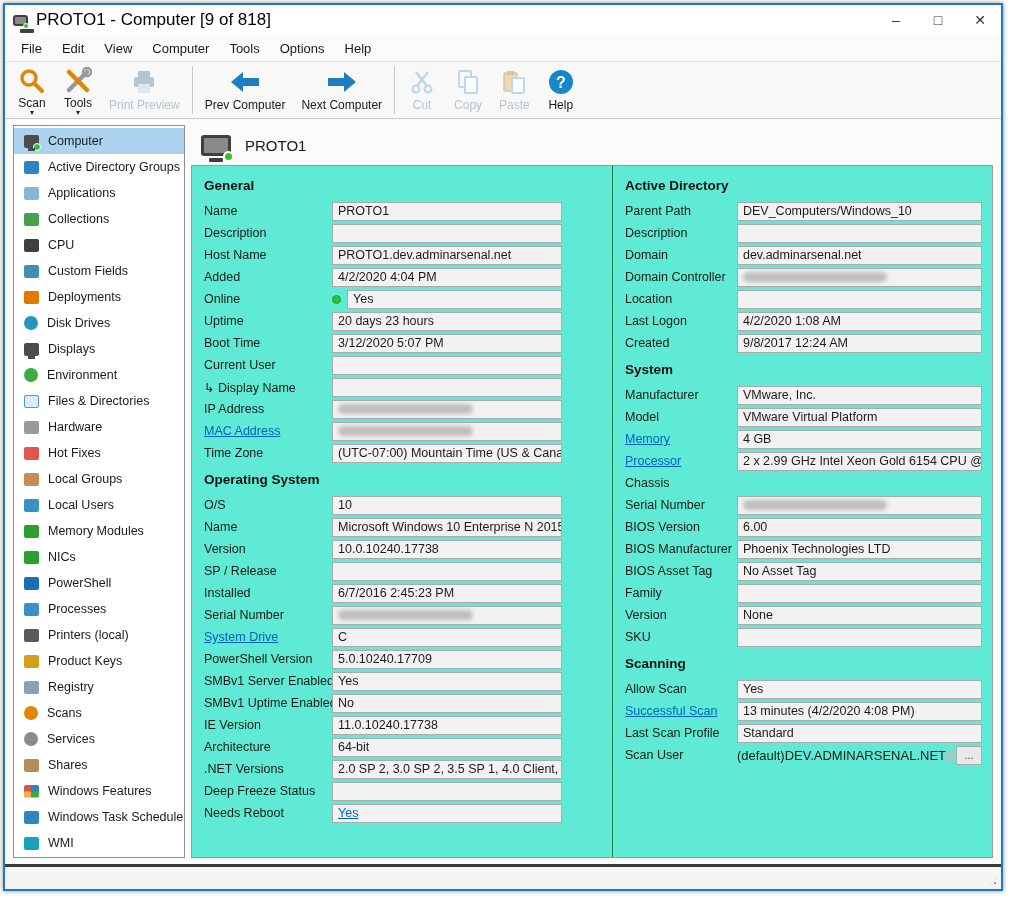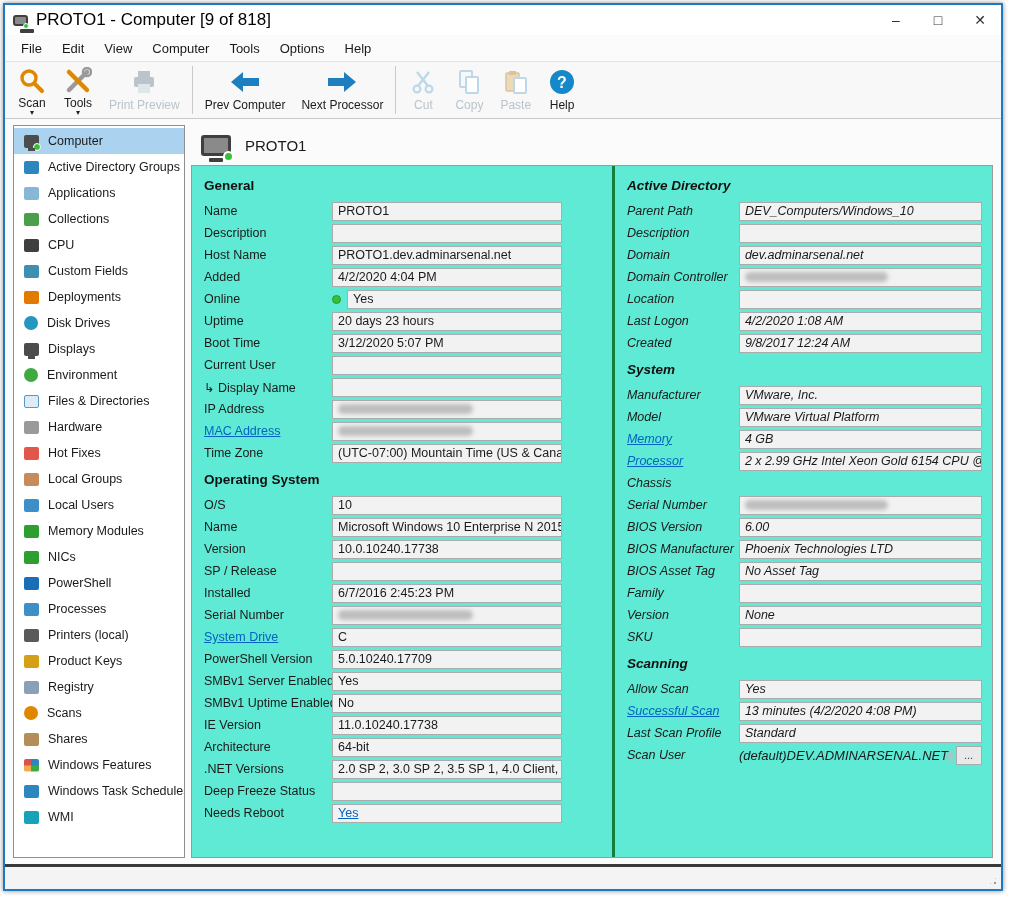--- a/index.html
+++ b/index.html
@@ -41,21 +41,21 @@
   .side-ic.greendot::before { content:""; position:absolute; right:-2px; bottom:-3px; width:6px; height:6px; border-radius:50%; background:#35c135; border:1px solid #fff; }
   
   .main { flex:1 1 auto; display:flex; flex-direction:column; margin-left:6px; min-width:0; }
   .main-header { height:40px; display:flex; align-items:center; padding-left:10px; flex:0 0 auto; }
   .pc-icon { position:relative; width:30px; height:21px; background:#8a8a8a; border:3px solid #3f3f3f; border-radius:3px; }
   .pc-icon::after { content:""; position:absolute; left:5px; bottom:-9px; width:14px; height:4px; background:#3f3f3f; border-radius:1px; }
   .pc-icon .dotg { position:absolute; right:-6px; bottom:-9px; width:11px; height:11px; border-radius:50%; background:#35c135; border:2px solid #fff; }
   .main-title { font-size:15px; color:#1a1a1a; margin-left:14px; }
   .main-box { flex:1 1 auto; background:#5eead4; border:1px solid #9a9a9a; display:flex; min-height:0; overflow:hidden;gap:40px; }
   .col { flex:1 1 50%; padding:4px 10px 0 12px; min-width:0; }
-  .col.right { border-left:3px solid #15803d;font-style:italic; }
+  .col.right { border-left:1px solid #15803d; }
   .sec-title { font-size:13.5px; font-weight:bold; color:#111; margin:8px 0 7px 0; }
   .frow { display:flex; align-items:center; height:22px; margin-bottom:0; }
   .flabel { flex:0 0 128px; font-size:12.5px; color:#1a1a1a; white-space:nowrap; overflow:hidden; }
   .col.right .flabel { flex:0 0 112px; }
   .flabel.link, .vlink { color:#0563c1; text-decoration:underline; }
   .fbox {
     flex:1 1 auto; height:19px; background:#f2f2f2; border:1px solid #ababab;
     font-size:12.5px; color:#1a1a1a; padding:1px 5px 0 5px; white-space:nowrap; overflow:hidden; min-width:0;
   }
   .dot-online { width:9px; height:9px; border-radius:50%; background:#35c135; border:1px solid #2a9a2a; margin-right:6px; flex:0 0 auto; }
@@ -136,21 +136,21 @@
           </svg>
       </span>
       <span class="tb-label">Prev Computer</span>
     </div>
     <div class="tb-btn">
       <span class="tb-icon">
         <svg width="32" height="24" viewBox="0 0 32 24">
             <path d="M18 2 L30 12 L18 22 L18 16 L2 16 L2 8 L18 8 Z" fill="#1e7fc0"></path>
           </svg>
       </span>
-      <span class="tb-label">Next Processor</span>
+      <span class="tb-label">Next Computer</span>
     </div>
     <div class="tb-sep"></div>
     <div class="tb-btn disabled">
       <span class="tb-icon">
         <svg width="26" height="26" viewBox="0 0 26 26">
             <line x1="7" y1="3" x2="18" y2="17" stroke="#bcd8ea" stroke-width="2.4"></line>
             <line x1="19" y1="3" x2="8" y2="17" stroke="#bcd8ea" stroke-width="2.4"></line>
             <circle cx="7" cy="20" r="3.4" fill="none" stroke="#bcd8ea" stroke-width="2.2"></circle>
             <circle cx="19" cy="20" r="3.4" fill="none" stroke="#bcd8ea" stroke-width="2.2"></circle>
           </svg>
@@ -273,20 +273,24 @@
           <span class="side-ic " style="background: rgb(212, 160, 23);"></span>
           <span>Product Keys</span>
         </div>
         <div class="side-item">
           <span class="side-ic " style="background: rgb(138, 160, 184);"></span>
           <span>Registry</span>
         </div>
         <div class="side-item">
           <span class="side-ic circle" style="background: rgb(224, 135, 0);"></span>
           <span>Scans</span>
+        </div>
+        <div class="side-item">
+          <span class="side-ic circle" style="background: rgb(138, 138, 138);"></span>
+          <span>Services</span>
         </div>
         <div class="side-item">
           <span class="side-ic " style="background: rgb(181, 141, 90);"></span>
           <span>Shares</span>
         </div>
         <div class="side-item">
           <span class="side-ic quad"></span>
           <span>Windows Features</span>
         </div>
         <div class="side-item">

